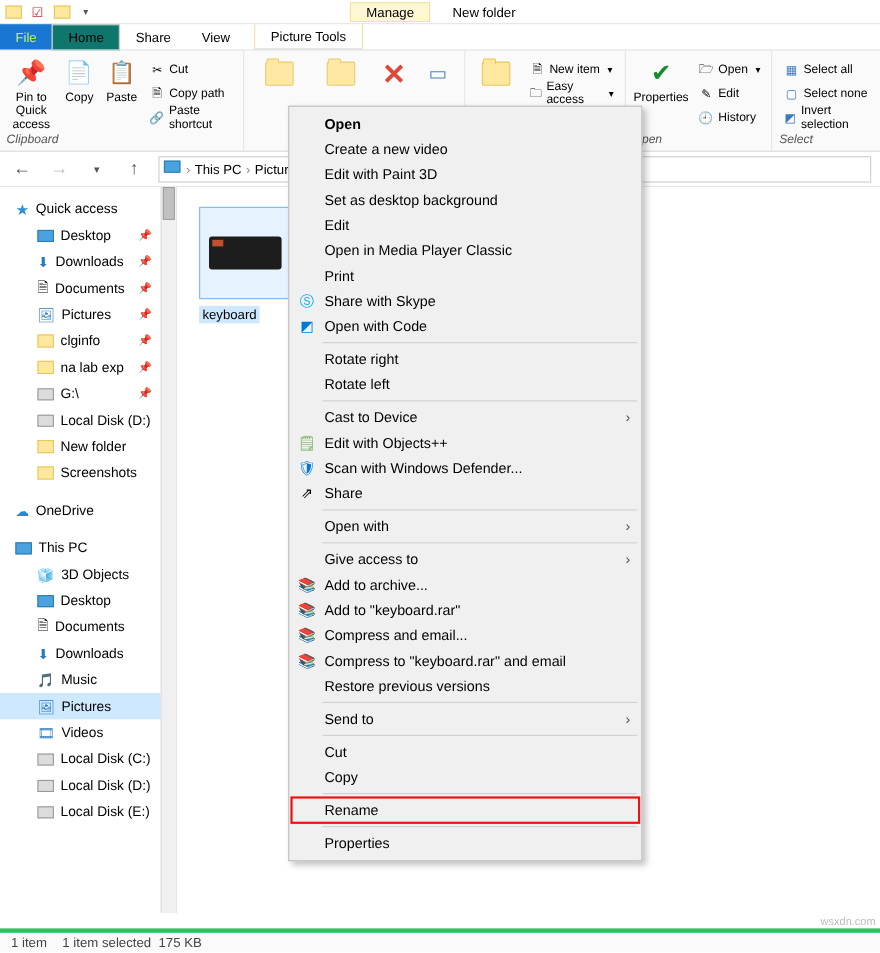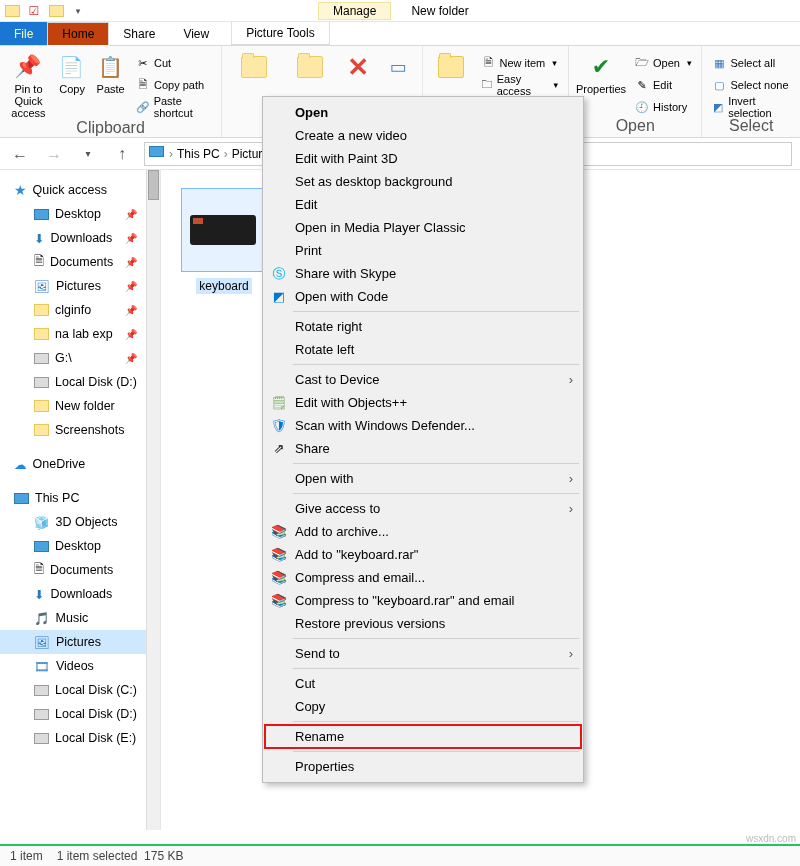--- a/index.html
+++ b/index.html
@@ -8,29 +8,29 @@
   
   .titlebar { height: 22px; display: flex; align-items: center; border-bottom: 1px solid #e5e5e5; }
   .qat { display: flex; align-items: center; padding: 0 4px; gap: 6px; }
   .qat .ico { width: 16px; height: 16px; display: inline-flex; align-items: center; justify-content: center; }
   .tabtitle { background: #fff6d6; border: 1px solid #f0e3a0; padding: 1px 14px; font-size: 12px; margin-left: 228px; }
   .wintitle { margin-left: 20px; }
 
   
   .tabs { height: 24px; display: flex; align-items: stretch; border-bottom: 1px solid #d9d9d9; }
   .tab { padding: 3px 14px; font-size: 12px; display:flex; align-items:center; cursor: default; }
-  .tab.file { background: #1976d2; color: #fef9c3; }
-  .tab.active { border: 1px solid #d9d9d9; border-bottom: 1px solid #fff; background: #c2410c; margin-bottom:-1px; }
+  .tab.file { background: #1976d2; color: #bef264; }
+  .tab.active { border: 1px solid #d9d9d9; border-bottom: 1px solid #fff; background: #0f766e; margin-bottom:-1px; }
   .tab.tools { border: 1px solid #f0e3a0; border-top: none; border-bottom: 1px solid #d9d9d9; }
 
   
   .ribbon { height: 92px; display: flex; border-bottom: 1px solid #d9d9d9; background: #fafafa; }
   .group { border-right: 1px solid #e5e5e5; display: flex; flex-direction: column; justify-content: space-between; padding: 4px 6px 2px 6px; }
   .group-content { display: flex; gap: 4px; }
-  .group-label { text-align: center; font-size: 16px; color: #555; padding-bottom: 2px; }
+  .group-label { text-align: left; font-size: 11px; color: #555; padding-bottom: 2px; font-style: italic; }
   .bigbtn { display: flex; flex-direction: column; align-items: center; justify-content: flex-start; gap: 3px; width: 52px; text-align: center; font-size: 11px; line-height: 12px; padding-top: 4px; }
   .bigbtn .bicon { width: 26px; height: 26px; display:flex; align-items:center; justify-content:center; }
   .smalllist { display: flex; flex-direction: column; gap: 2px; font-size: 11px; padding-top: 3px; }
   .smallitem { display: flex; align-items: center; gap: 4px; height: 20px; padding: 0 4px;}
   .smallitem .sicon { width: 14px; height: 14px; display:flex; align-items:center; justify-content:center; }
   .folder-shape { width:26px; height:22px; background:#ffe79e; border:1px solid #e6c85a; border-radius:2px; position:relative; }
   .folder-shape::before { content:""; position:absolute; left:0; top:-4px; width:10px; height:4px; background:#ffe79e; border:1px solid #e6c85a; border-bottom:none; border-radius:2px 2px 0 0;}
 
   
   .navrow { height: 32px; display: flex; align-items: center; gap: 10px; padding: 0 8px; border-bottom:1px solid #e5e5e5; }
@@ -51,37 +51,37 @@
   .pin { color:#888; font-size:10px; margin-left:auto; margin-right:8px;}
   .side-sep { height:10px; }
   .sicon-s { width:16px; height:16px; display:inline-block; }
   .blue-star { color:#2e8fd8; font-size:14px; }
   .monitor { width:15px; height:11px; background:#4aa3df; border:1px solid #2b7cb3; display:inline-block;}
   .folder-mini { width:15px; height:12px; background:#ffe79e; border:1px solid #e6c85a; display:inline-block; }
   .drive-mini { width:15px; height:11px; background:#dcdcdc; border:1px solid #9a9a9a; display:inline-block; }
 
   
   .content { flex:1; position:relative; background:#fff; height:100%; border-left:1px solid #e5e5e5; }
-  .file-item { position:absolute; left:20px; top:18px; width:86px; text-align:center; }
+  .file-item { position:absolute; left:20px; top:18px; width:86px; text-align:left; }
   .file-thumb { width:84px; height:84px; border:1px solid #7abaff; background:#e6f2ff; display:flex; align-items:center; justify-content:center; }
   .kbd { width:66px; height:30px; background:#1d1d1d; border-radius:3px; position:relative; }
   .kbd::after { content:""; position:absolute; left:3px; top:3px; width:10px; height:6px; background:#c05030; }
   .file-name { margin-top:6px; font-size:12px; background:#cde8ff; display:inline-block; padding:1px 3px;}
 
   
   .ctxmenu { position:absolute; left:262px; top:96px; width:322px; background:#f0f0f0; border:1px solid #bdbdbd; box-shadow: 3px 3px 6px rgba(0,0,0,0.25); font-size:13px; padding:4px 2px; }
   .ctx-item { height:23px; display:flex; align-items:center; padding:0 8px 0 30px; position:relative; }
   .ctx-item.bold { font-weight:700; }
   .ctx-item .c-ico { position:absolute; left:6px; width:16px; height:16px; display:flex; align-items:center; justify-content:center; font-size:13px;}
   .ctx-item .c-arrow { margin-left:auto; color:#555; }
   .ctx-sep { height:1px; background:#d0d0d0; margin:3px 2px 3px 28px; }
   .ctx-item.highlight { outline:2px solid #e11; outline-offset:-1px; }
 
   
-  .status { position:absolute; left:0; right:0; bottom:0; height:22px; border-top:2px solid #22c55e; display:flex; align-items:center; gap:14px; padding:0 10px; font-size:12px; color:#444; background:#fafafa;}
+  .status { position:absolute; left:0; right:0; bottom:0; height:22px; border-top:4px solid #22c55e; display:flex; align-items:center; gap:14px; padding:0 10px; font-size:12px; color:#444; background:#fafafa;}
   .wm { position:absolute; right:4px; bottom:22px; font-size:10px; color:#bbb; }
 </style>
 </head>
 <body>
 
 <div class="titlebar">
   <div class="qat">
     <span class="ico">
         <span class="folder-mini"></span>
       </span>

